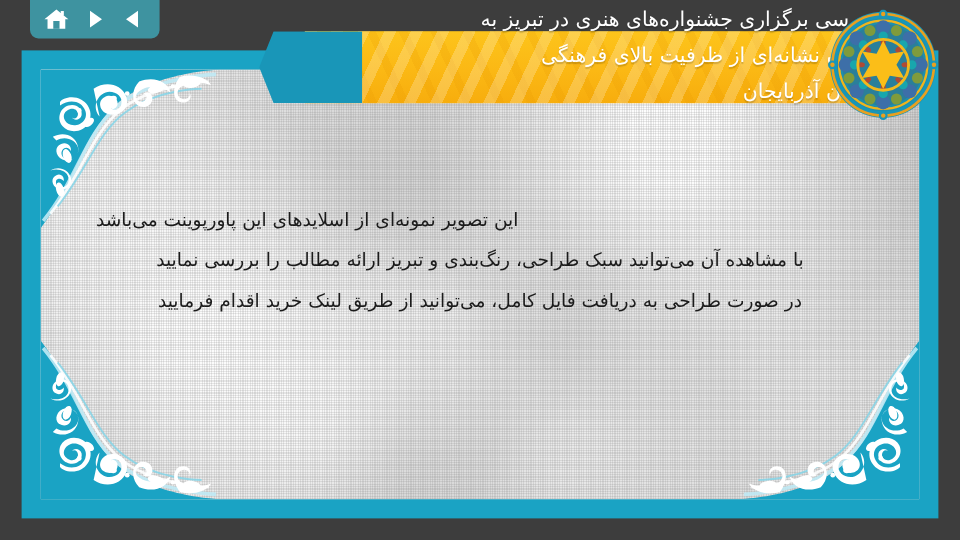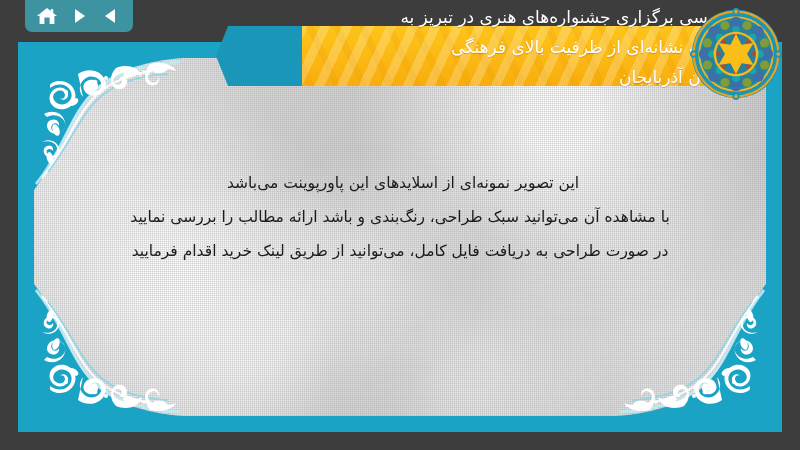--- a/index.html
+++ b/index.html
@@ -104,21 +104,21 @@
     pointer-events:none;
   }
 
   
   #body{
     position:absolute;left:40px;right:40px;top:108px;z-index:20;
     direction:rtl;text-align:center;
     color:#1b1b1b;font-size:15.5px;line-height:34px;
   }
   #body .bline{display:block;white-space:nowrap;}
-  #body .bline.l1{text-align:center;padding-left:6px;}
+  #body .bline.l1{text-align:left;padding-left:6px;}
   #body .bline.l2{text-align:center;}
   #body .bline.l3{text-align:center;}
 </style>
 </head>
 <body>
 
 <div id="stage">
 
   <div id="slide">
     <div id="canvas">
@@ -193,21 +193,21 @@
           <ellipse cx="16" cy="100" rx="3.2" ry="6" transform="rotate(-14 16 100)"></ellipse>
           <circle cx="32" cy="34" r="2"></circle>
             <circle cx="72" cy="20" r="2"></circle>
           <circle cx="110" cy="14" r="1.8"></circle>
             <circle cx="18" cy="64" r="1.8"></circle>
         </g>
       </svg>
 
       <div id="body">
         <span class="bline l1">این تصویر نمونه‌ای از اسلایدهای این پاورپوینت می‌باشد</span>
-        <span class="bline l2">با مشاهده آن می‌توانید سبک طراحی، رنگ‌بندی و باشد ارائه مطالب را بررسی نمایید</span>
+        <span class="bline l2">با مشاهده آن می‌توانید سبک طراحی، رنگ‌بندی و تبریز ارائه مطالب را بررسی نمایید</span>
         <span class="bline l3">در صورت طراحی به دریافت فایل کامل، می‌توانید از طریق لینک خرید اقدام فرمایید</span>
       </div>
 
     </div>
   </div>
 
   <div id="banner">
     <div class="bar"></div>
     <div class="tail"></div>
   </div>

